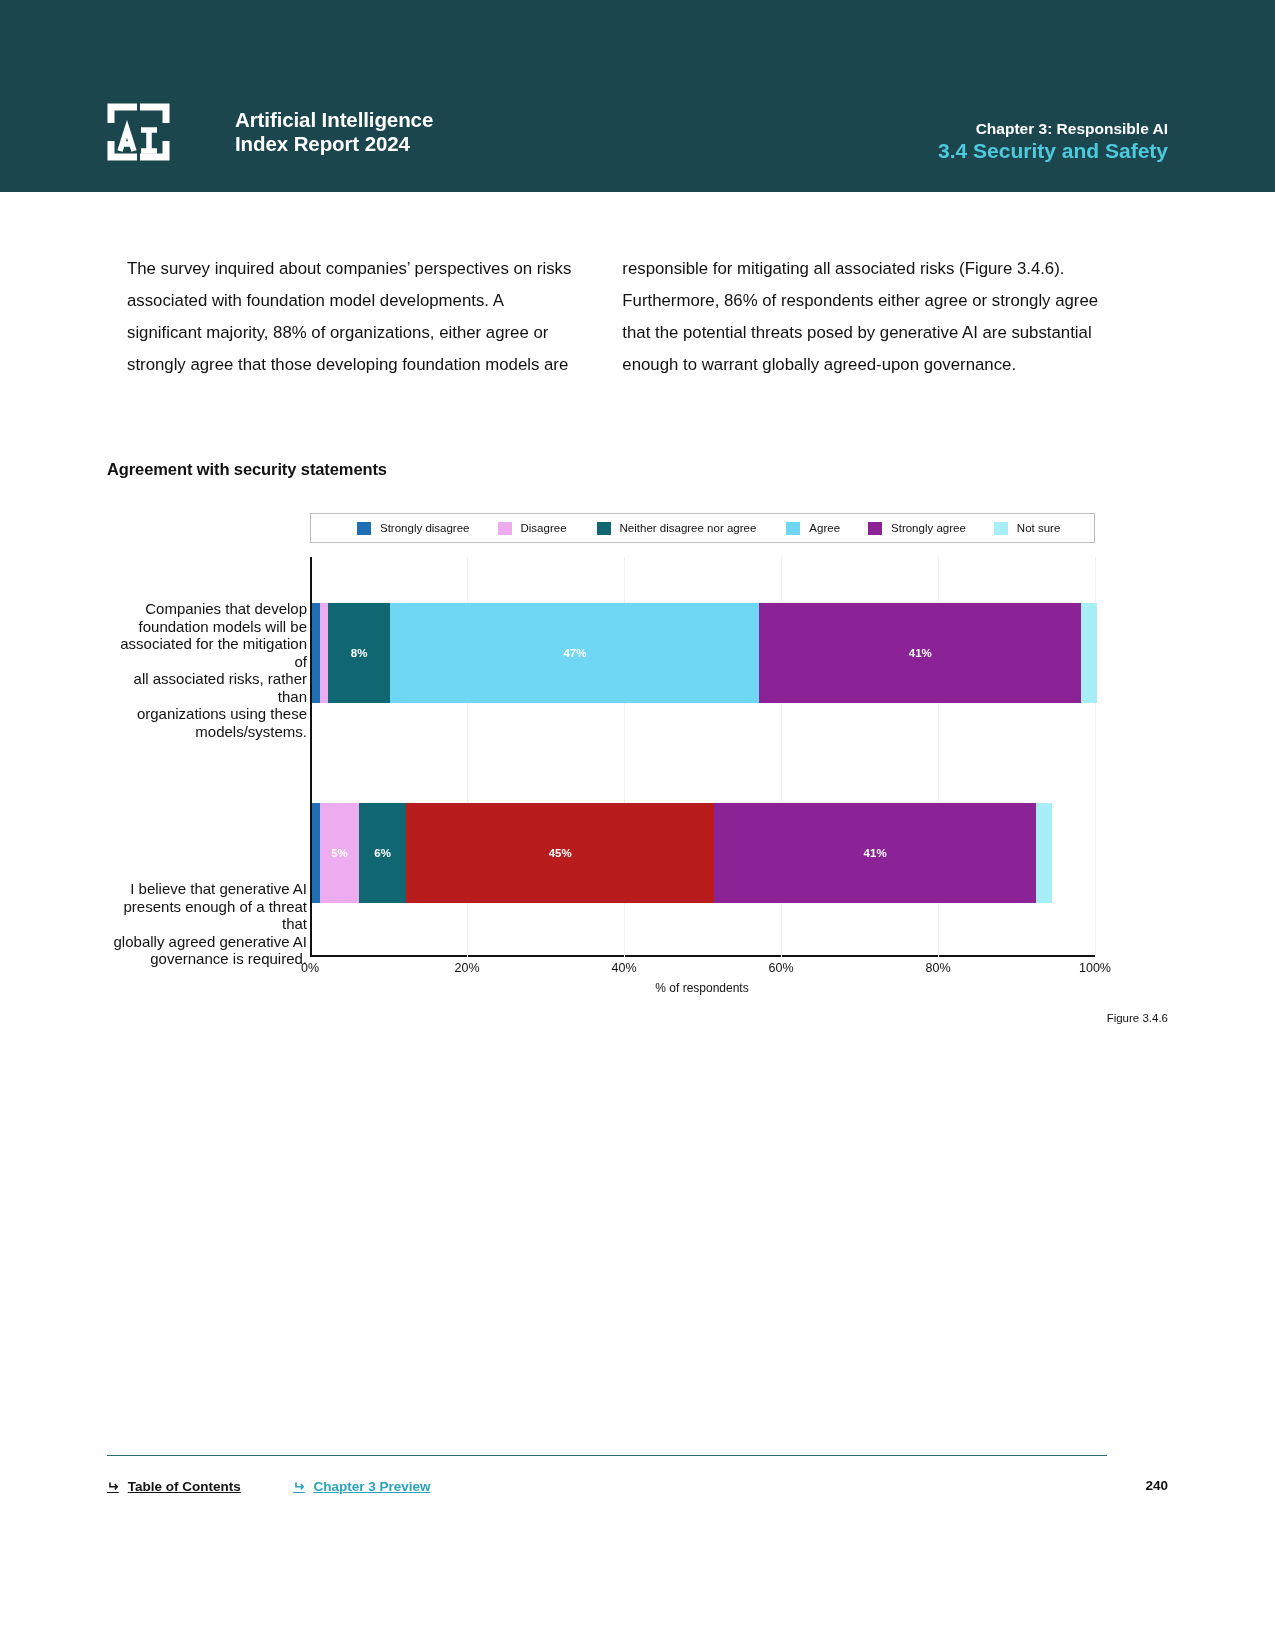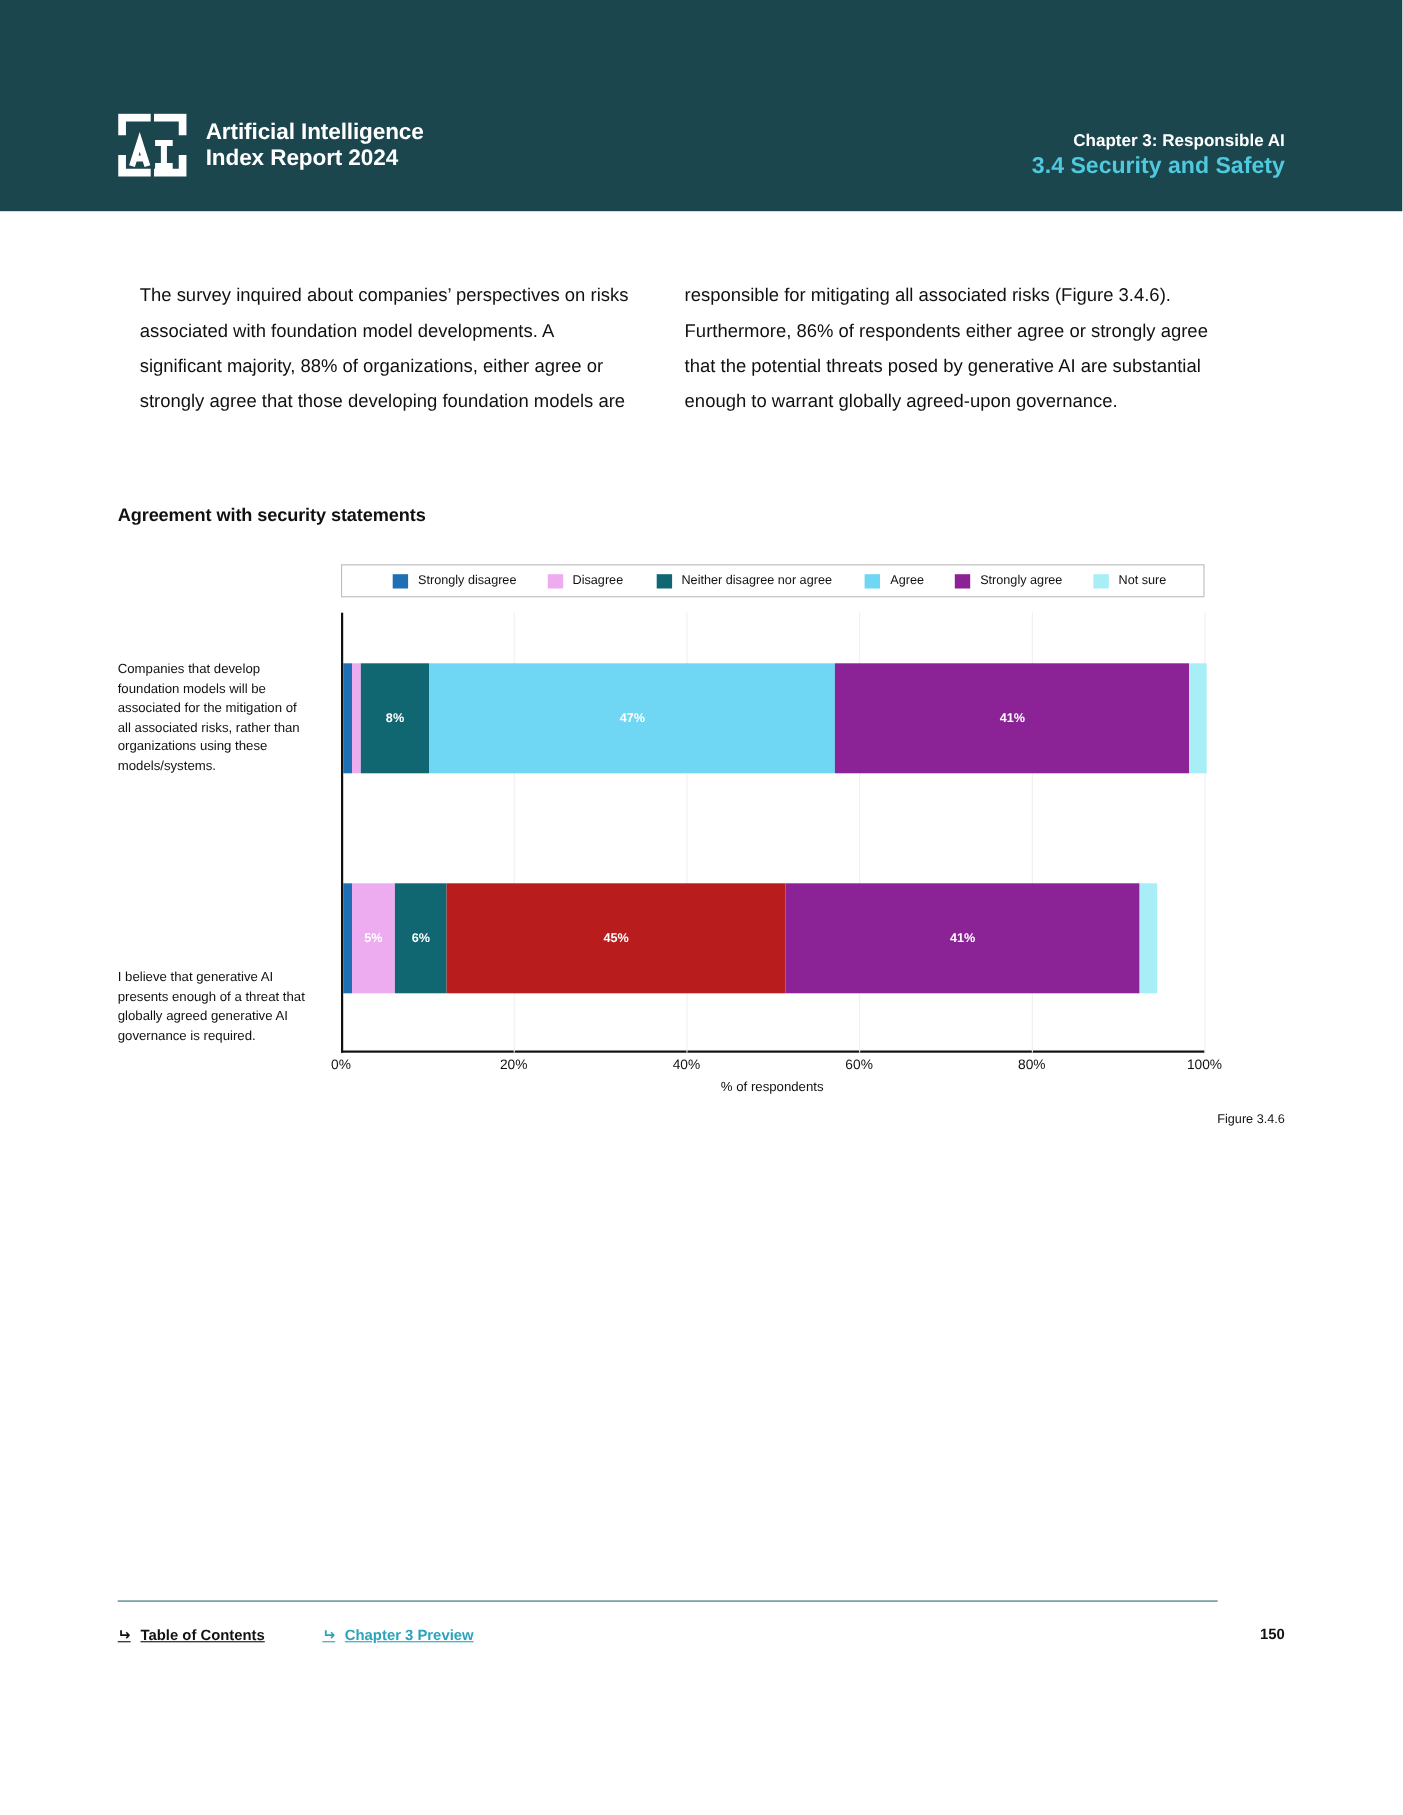--- a/index.html
+++ b/index.html
@@ -10,21 +10,21 @@
   }
   
   .page-header{
     position:absolute;left:0;top:0;width:1275px;height:192px;
     background:#1b464e;
   }
   .logo-wrap{position:absolute;left:107px;top:103px;display:flex;align-items:center;gap:17px;}
   .logo-mark{width:63px;height:58px;position:relative;}
   .logo-mark svg{display:block;}
   .logo-text{color:#ffffff;font-weight:bold;font-size:20.5px;line-height:24px;letter-spacing:-0.1px;}
-  .logo-text div{white-space:nowrap;}
+  .logo-text div{white-space:nowrap;margin-left:48px;}
   .header-right{
     position:absolute;right:107px;top:118px;text-align:right;
   }
   .header-right .chapter{color:#ffffff;font-weight:bold;font-size:15.5px;line-height:22px;white-space:nowrap;}
   .header-right .section{color:#4fc9dd;font-weight:bold;font-size:21px;line-height:22px;white-space:nowrap;}
 
   
   .body-cols{position:absolute;left:107px;top:253px;width:1000px;display:flex;gap:0;}
   .col{width:500px;font-size:16.8px;line-height:32px;color:#111;}
   .col.left{width:505px;padding-right:45px;box-sizing:border-box;margin-left:20px;}
@@ -48,21 +48,21 @@
   .plot-area{position:absolute;left:310px;top:557px;width:785px;height:400px;}
   .axis-left{position:absolute;left:0;top:0;width:2px;height:400px;background:#111;}
   .axis-bottom{position:absolute;left:0;bottom:0;width:785px;height:2px;background:#111;}
   .gridline{position:absolute;top:0;width:1px;height:400px;background:#f0f0f0;}
 
   .bar-row{position:absolute;left:2px;height:100px;display:flex;}
   .seg{height:100%;display:flex;align-items:center;justify-content:center;overflow:hidden;}
   .seg span{font-size:11.5px;font-weight:bold;color:#ffffff;white-space:nowrap;}
 
   .cat-label{
-    position:absolute;font-size:12px;line-height:17.5px;color:#111;
+    position:absolute;text-align:right;font-size:15px;line-height:17.5px;color:#111;
     width:200px;
   }
 
   .tick{position:absolute;top:404px;font-size:12.5px;color:#111;transform:translateX(-50%);white-space:nowrap;}
   .xaxis-title{position:absolute;top:424px;left:392px;transform:translateX(-50%);font-size:12px;color:#111;}
 
   .figure-num{position:absolute;right:107px;top:1012px;font-size:11.5px;color:#111;}
 
   
   .footer-rule{position:absolute;left:107px;top:1455px;width:1000px;height:1px;background:#2b6a72;}
@@ -187,21 +187,21 @@
 <div class="footer">
   <a class="footer-link" href="#">
     <span class="ret-icon">↵</span>
     <span>Table of Contents</span>
   </a>
   <a class="footer-link accent" href="#">
     <span class="ret-icon">↵</span>
     <span>Chapter 3 Preview</span>
   </a>
 </div>
-<div class="page-num">150</div>
+<div class="page-num">240</div>
 
 <div class="cat-label" style="left: 107px; top: 600px; width: 200px;">
     <div>Companies that develop</div>
     <div>foundation models will be</div>
     <div>associated for the mitigation of</div>
     <div>all associated risks, rather than</div>
     <div>organizations using these</div>
     <div>models/systems.</div>
   </div>
 <div class="cat-label" style="left: 107px; top: 848px; width: 200px; margin-top: 32px;">

